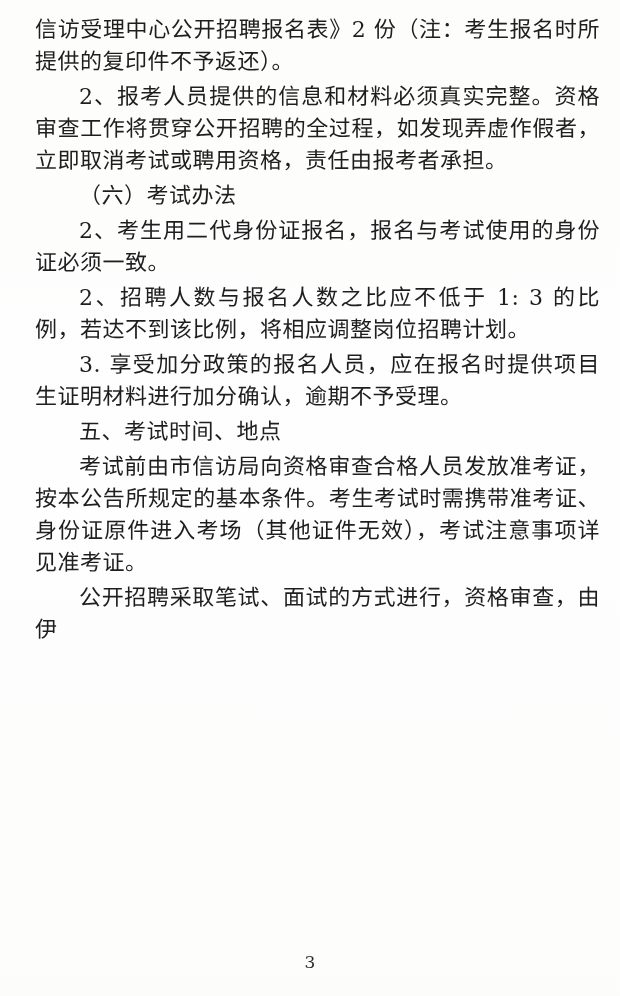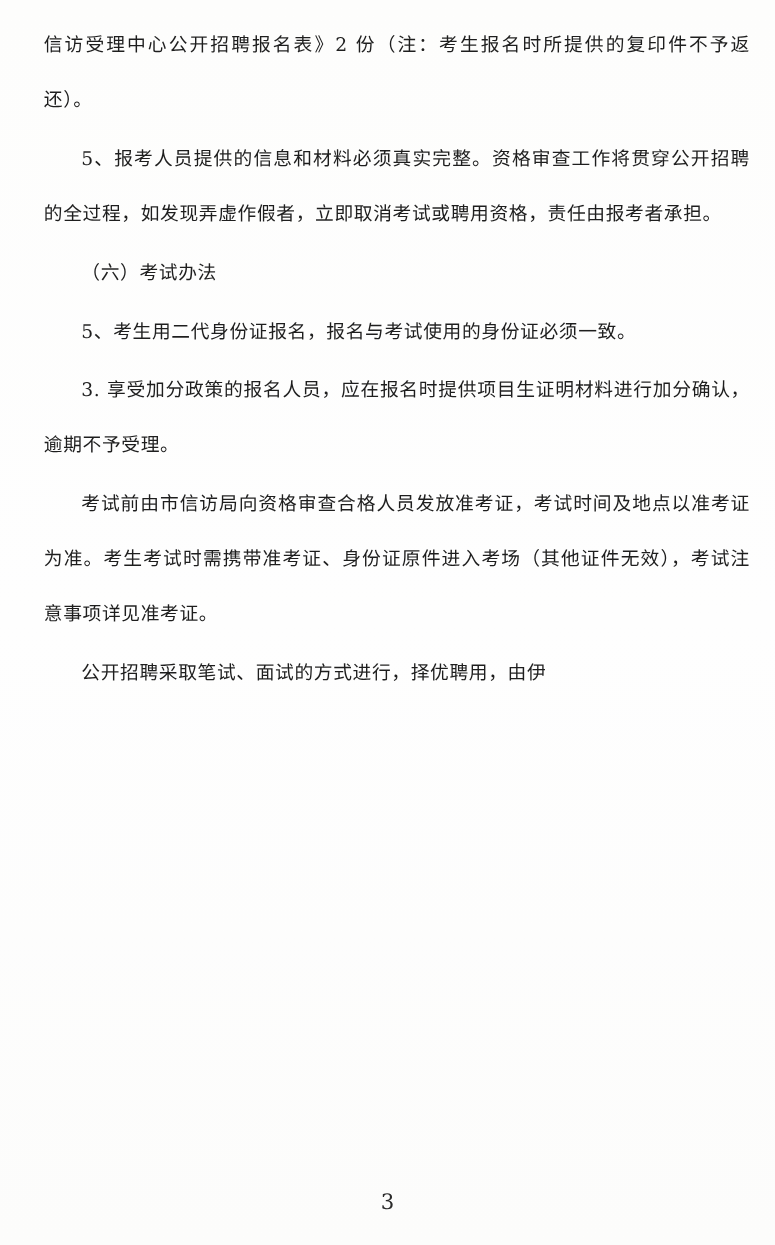--- a/index.html
+++ b/index.html
@@ -20,22 +20,22 @@
     overflow: hidden;
   }
   .content {
     position: absolute;
     top: 14px;
     left: 35px;
     right: 20px;
   }
   .para {
     margin: 0 0 3px 0;
-    font-size: 15px;
-    line-height: 44px;
+    font-size: 22px;
+    line-height: 32px;
     letter-spacing: 0.5px;
     text-align: justify;
     text-indent: 2em;
     word-break: break-all;
   }
   .para.continuation {
     text-indent: 0;
   }
   .page-number {
     position: absolute;
@@ -47,21 +47,23 @@
     line-height: 20px;
     color: #2a2a2a;
   }
 </style>
 </head>
 <body>
 
 <div class="page">
   <div class="content">
     <p class="para continuation">信访受理中心公开招聘报名表》2 份（注：考生报名时所提供的复印件不予返还）。</p>
-    <p class="para">5、报考人员提供的信息和材料必须真实完整。资格审查工作将贯穿公开招聘的全过程，如发现弄虚作假者，立即取消考试或聘用资格，责任由报考者承担。</p>
+    <p class="para">2、报考人员提供的信息和材料必须真实完整。资格审查工作将贯穿公开招聘的全过程，如发现弄虚作假者，立即取消考试或聘用资格，责任由报考者承担。</p>
     <p class="para">（六）考试办法</p>
-    <p class="para">5、考生用二代身份证报名，报名与考试使用的身份证必须一致。</p>
+    <p class="para">2、考生用二代身份证报名，报名与考试使用的身份证必须一致。</p>
+    <p class="para">2、招聘人数与报名人数之比应不低于 1: 3 的比例，若达不到该比例，将相应调整岗位招聘计划。</p>
     <p class="para">3. 享受加分政策的报名人员，应在报名时提供项目生证明材料进行加分确认，逾期不予受理。</p>
-    <p class="para">考试前由市信访局向资格审查合格人员发放准考证，考试时间及地点以准考证为准。考生考试时需携带准考证、身份证原件进入考场（其他证件无效），考试注意事项详见准考证。</p>
-    <p class="para">公开招聘采取笔试、面试的方式进行，择优聘用，由伊</p>
+    <p class="para">五、考试时间、地点</p>
+    <p class="para">考试前由市信访局向资格审查合格人员发放准考证，按本公告所规定的基本条件。考生考试时需携带准考证、身份证原件进入考场（其他证件无效），考试注意事项详见准考证。</p>
+    <p class="para">公开招聘采取笔试、面试的方式进行，资格审查，由伊</p>
   </div>
   <div class="page-number">3</div>
 </div>
 
 </body></html>

